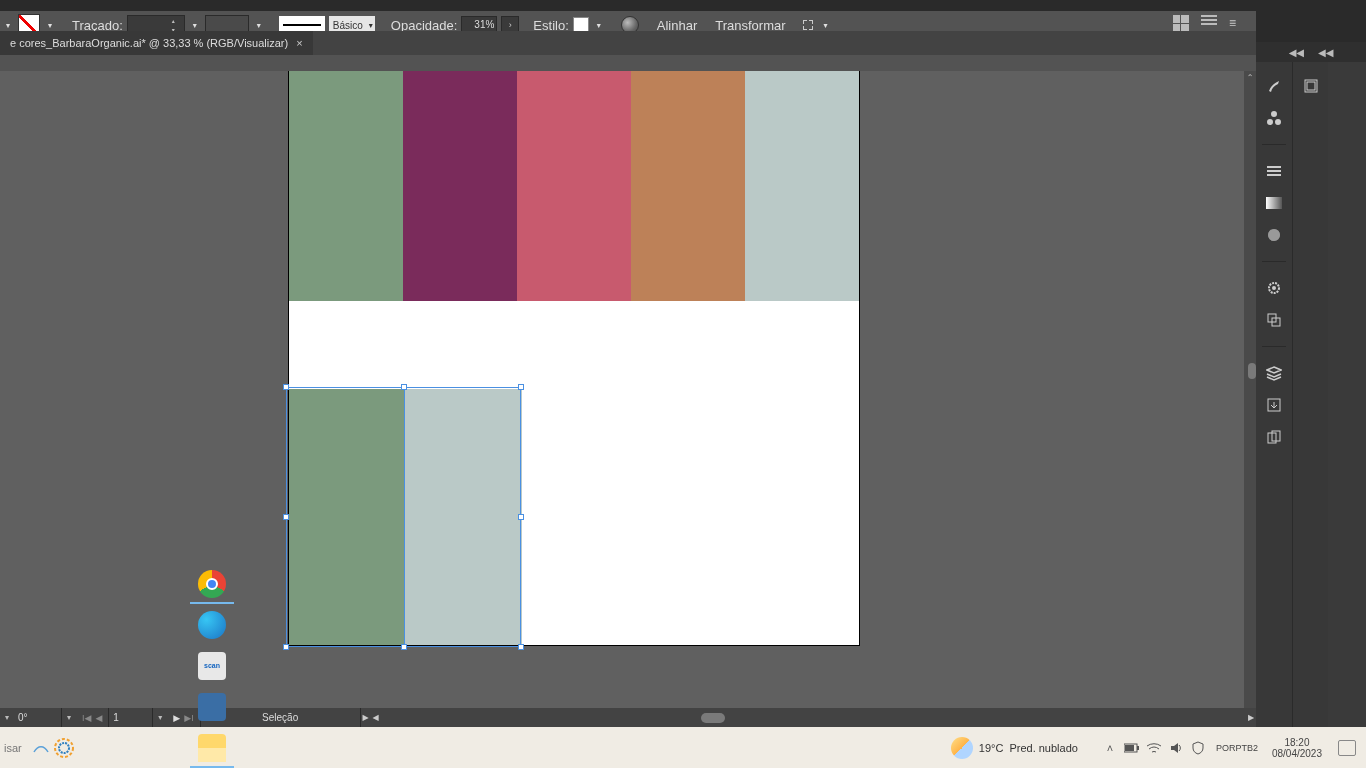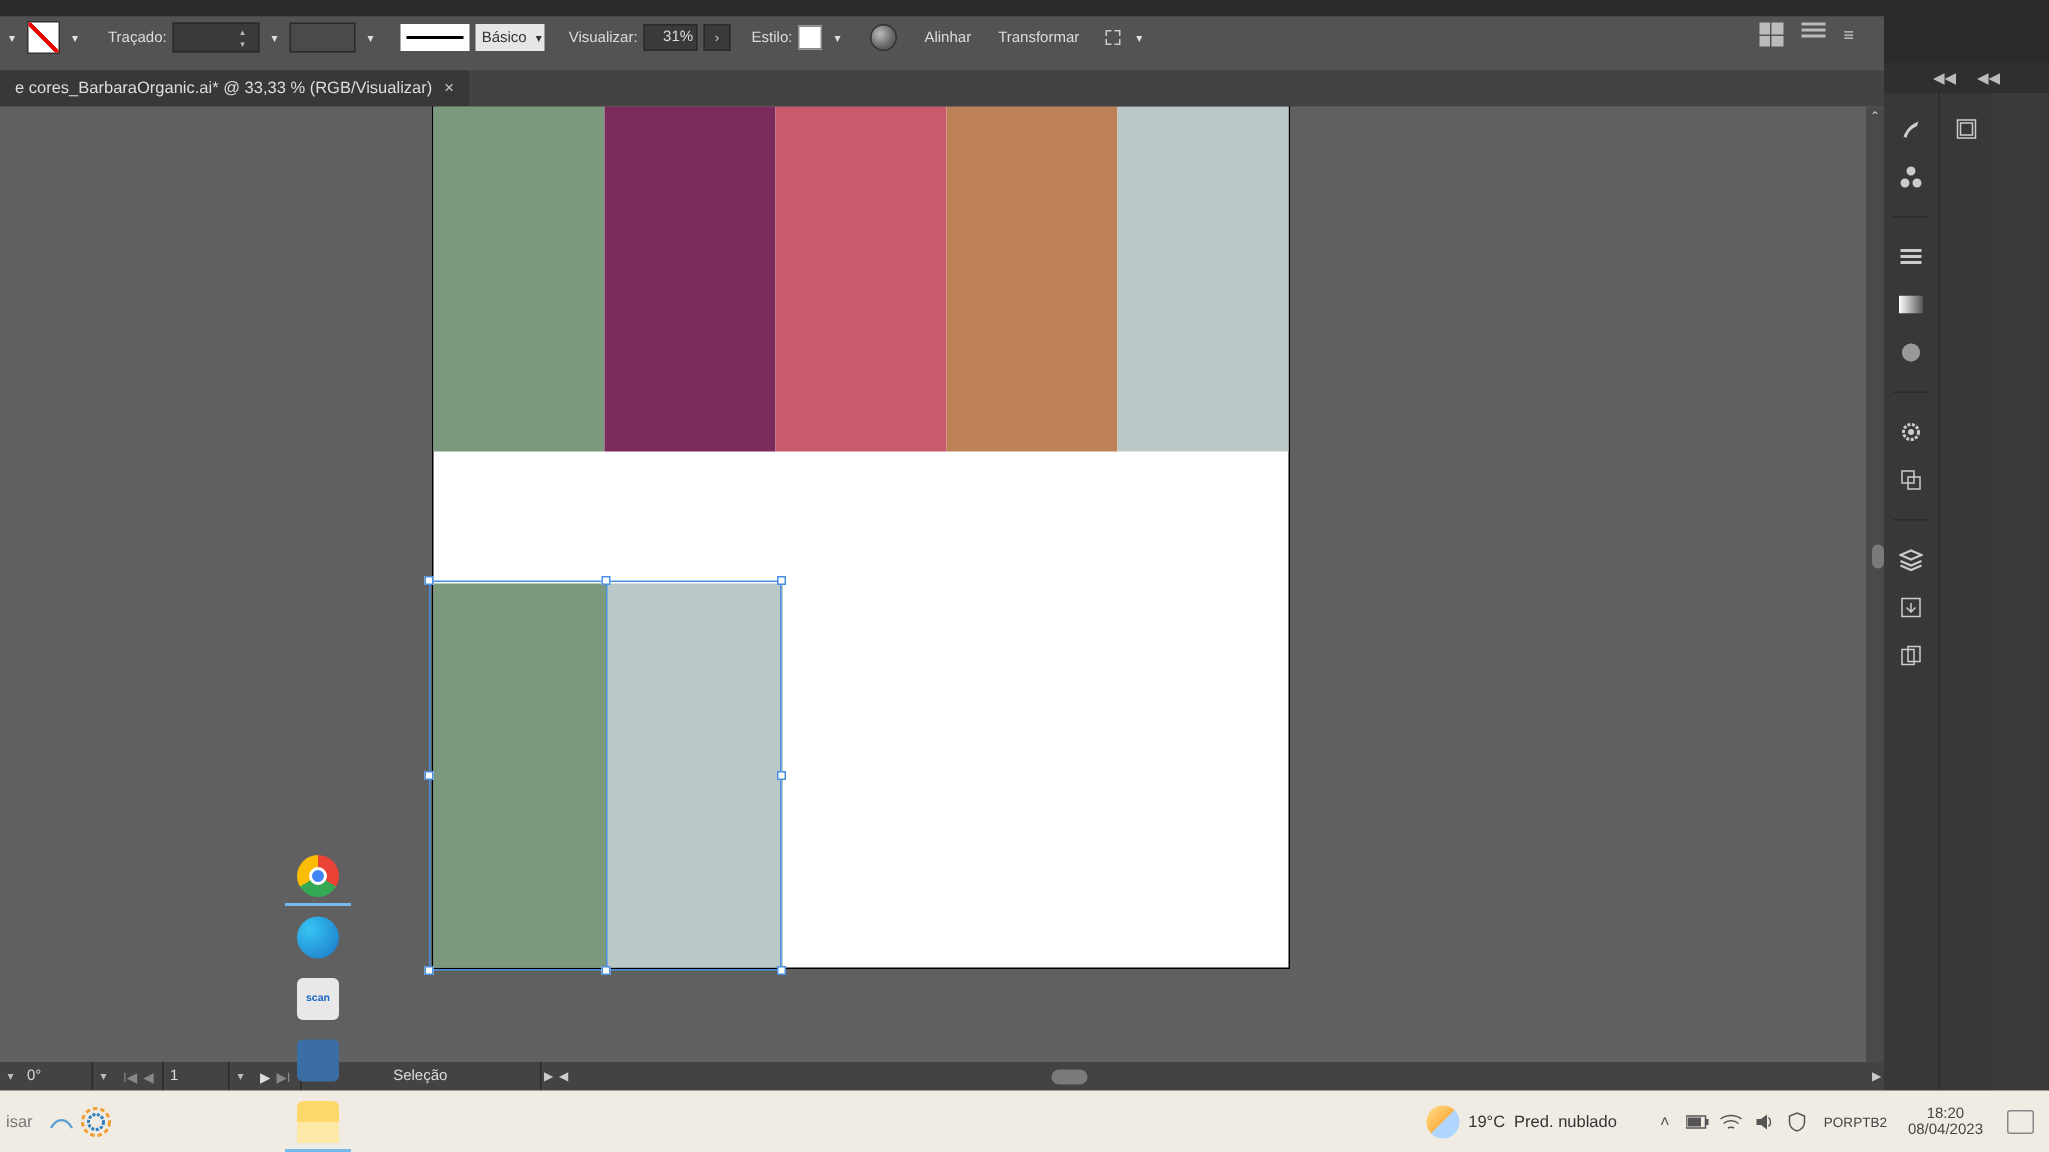--- a/index.html
+++ b/index.html
@@ -27,21 +27,21 @@
       padding-left: 2px;
     }
     .small-dd { width: 12px; height: 18px; background:#535353; display:flex; align-items:center; justify-content:center; font-size:8px; }
     .nofill-swatch {
       width: 22px; height: 22px; background:#fff; border:1px solid #333; position:relative;
     }
     .nofill-swatch::after{
       content:""; position:absolute; left:0; top:0; right:0; bottom:0;
       background: linear-gradient(to top right, transparent 45%, #e00 45%, #e00 55%, transparent 55%);
     }
-    .op-label { color:#ddd; font-size:10px; }
+    .op-label { color:#ddd; font-size:13px; }
     .stroke-spin { width:58px; height:20px; background:#3a3a3a; border:1px solid #2a2a2a; display:flex; align-items:center; justify-content:flex-end; padding-right:2px; }
     .spin-arrows { width:10px; height:16px; display:flex; flex-direction:column; justify-content:space-between; font-size:6px; color:#bbb; margin-left:2px;}
     .empty-swatch { width:44px; height:20px; background:#4a4a4a; border:1px solid #2a2a2a; }
     .stroke-preview { width:46px; height:18px; background:#fff; display:flex; align-items:center; justify-content:center; }
     .stroke-preview .line { width:38px; height:2px; background:#000; }
     .profile-dd { height:18px; background:#e6e6e6; color:#333; font-size:10px; padding:0 12px 0 4px; display:flex; align-items:center; position:relative; }
     .profile-dd::after{content:"▾"; position:absolute; right:2px; font-size:8px;}
     .op-field { width:36px; height:18px; background:#3a3a3a; border:1px solid #2a2a2a; color:#ddd; text-align:right; padding-right:2px; font-size:10px; line-height:16px;}
     .op-btn { width:18px; height:18px; background:#3a3a3a; border:1px solid #2a2a2a; display:flex; align-items:center; justify-content:center; font-size:9px; color:#ccc;}
     .white-sw { width:16px; height:16px; background:#fff; border:1px solid #888;}
@@ -50,21 +50,21 @@
     .grid-toggle { width:16px; height:16px; display:grid; grid-template-columns:1fr 1fr; grid-template-rows:1fr 1fr; gap:1px;}
     .grid-toggle div{background:#bbb;}
     .align-toggle { width:16px; height:16px; display:flex; flex-direction:column; gap:2px;}
     .align-toggle div{height:2px;background:#bbb;}
     .menu-dots{font-size:12px;color:#ccc;}
 
     
     .darkstrip { position:absolute; top:0; left:0; right:110px; height:11px; background:#2a2a2a; }
 
     
-    .doc-tabs { position:absolute; top:47px; left:0; right:110px; height:24px; background:#434343; display:flex; align-items:stretch; }
+    .doc-tabs { position:absolute; top:31px; left:0; right:110px; height:24px; background:#434343; display:flex; align-items:stretch; }
     .doc-tab { background:#383838; color:#ddd; font-size:11px; padding:0 10px; display:flex; align-items:center; gap:8px; }
     .doc-tab .x { color:#ccc; font-size:11px; }
 
     
     .canvas-wrap { position:absolute; top:71px; bottom:60px; left:0; right:110px; background:#606060; overflow:hidden; }
     .artboard {
       position:absolute; left:289px; top:0; width:570px; height:574px;
       background:#fff; box-shadow: 0 0 0 1px #000;
     }
     
@@ -165,21 +165,21 @@
   <div class="empty-swatch"></div>
   <div class="small-dd">▾</div>
   <div style="width:6px"></div>
   <div class="stroke-preview">
       <div class="line"></div>
     </div>
   <div class="profile-dd">
       <span>Básico</span>
     </div>
   <div style="width:8px"></div>
-  <span class="op-label">Visualizar:</span>
+  <span class="op-label">Opacidade:</span>
   <div class="op-field">31%</div>
   <div class="op-btn">›</div>
   <div style="width:6px"></div>
   <span class="op-label">Estilo:</span>
   <div class="white-sw"></div>
   <div class="small-dd">▾</div>
   <div style="width:8px"></div>
   <div class="ball-icon"></div>
   <div style="width:10px"></div>
   <span class="op-label">Alinhar</span>

